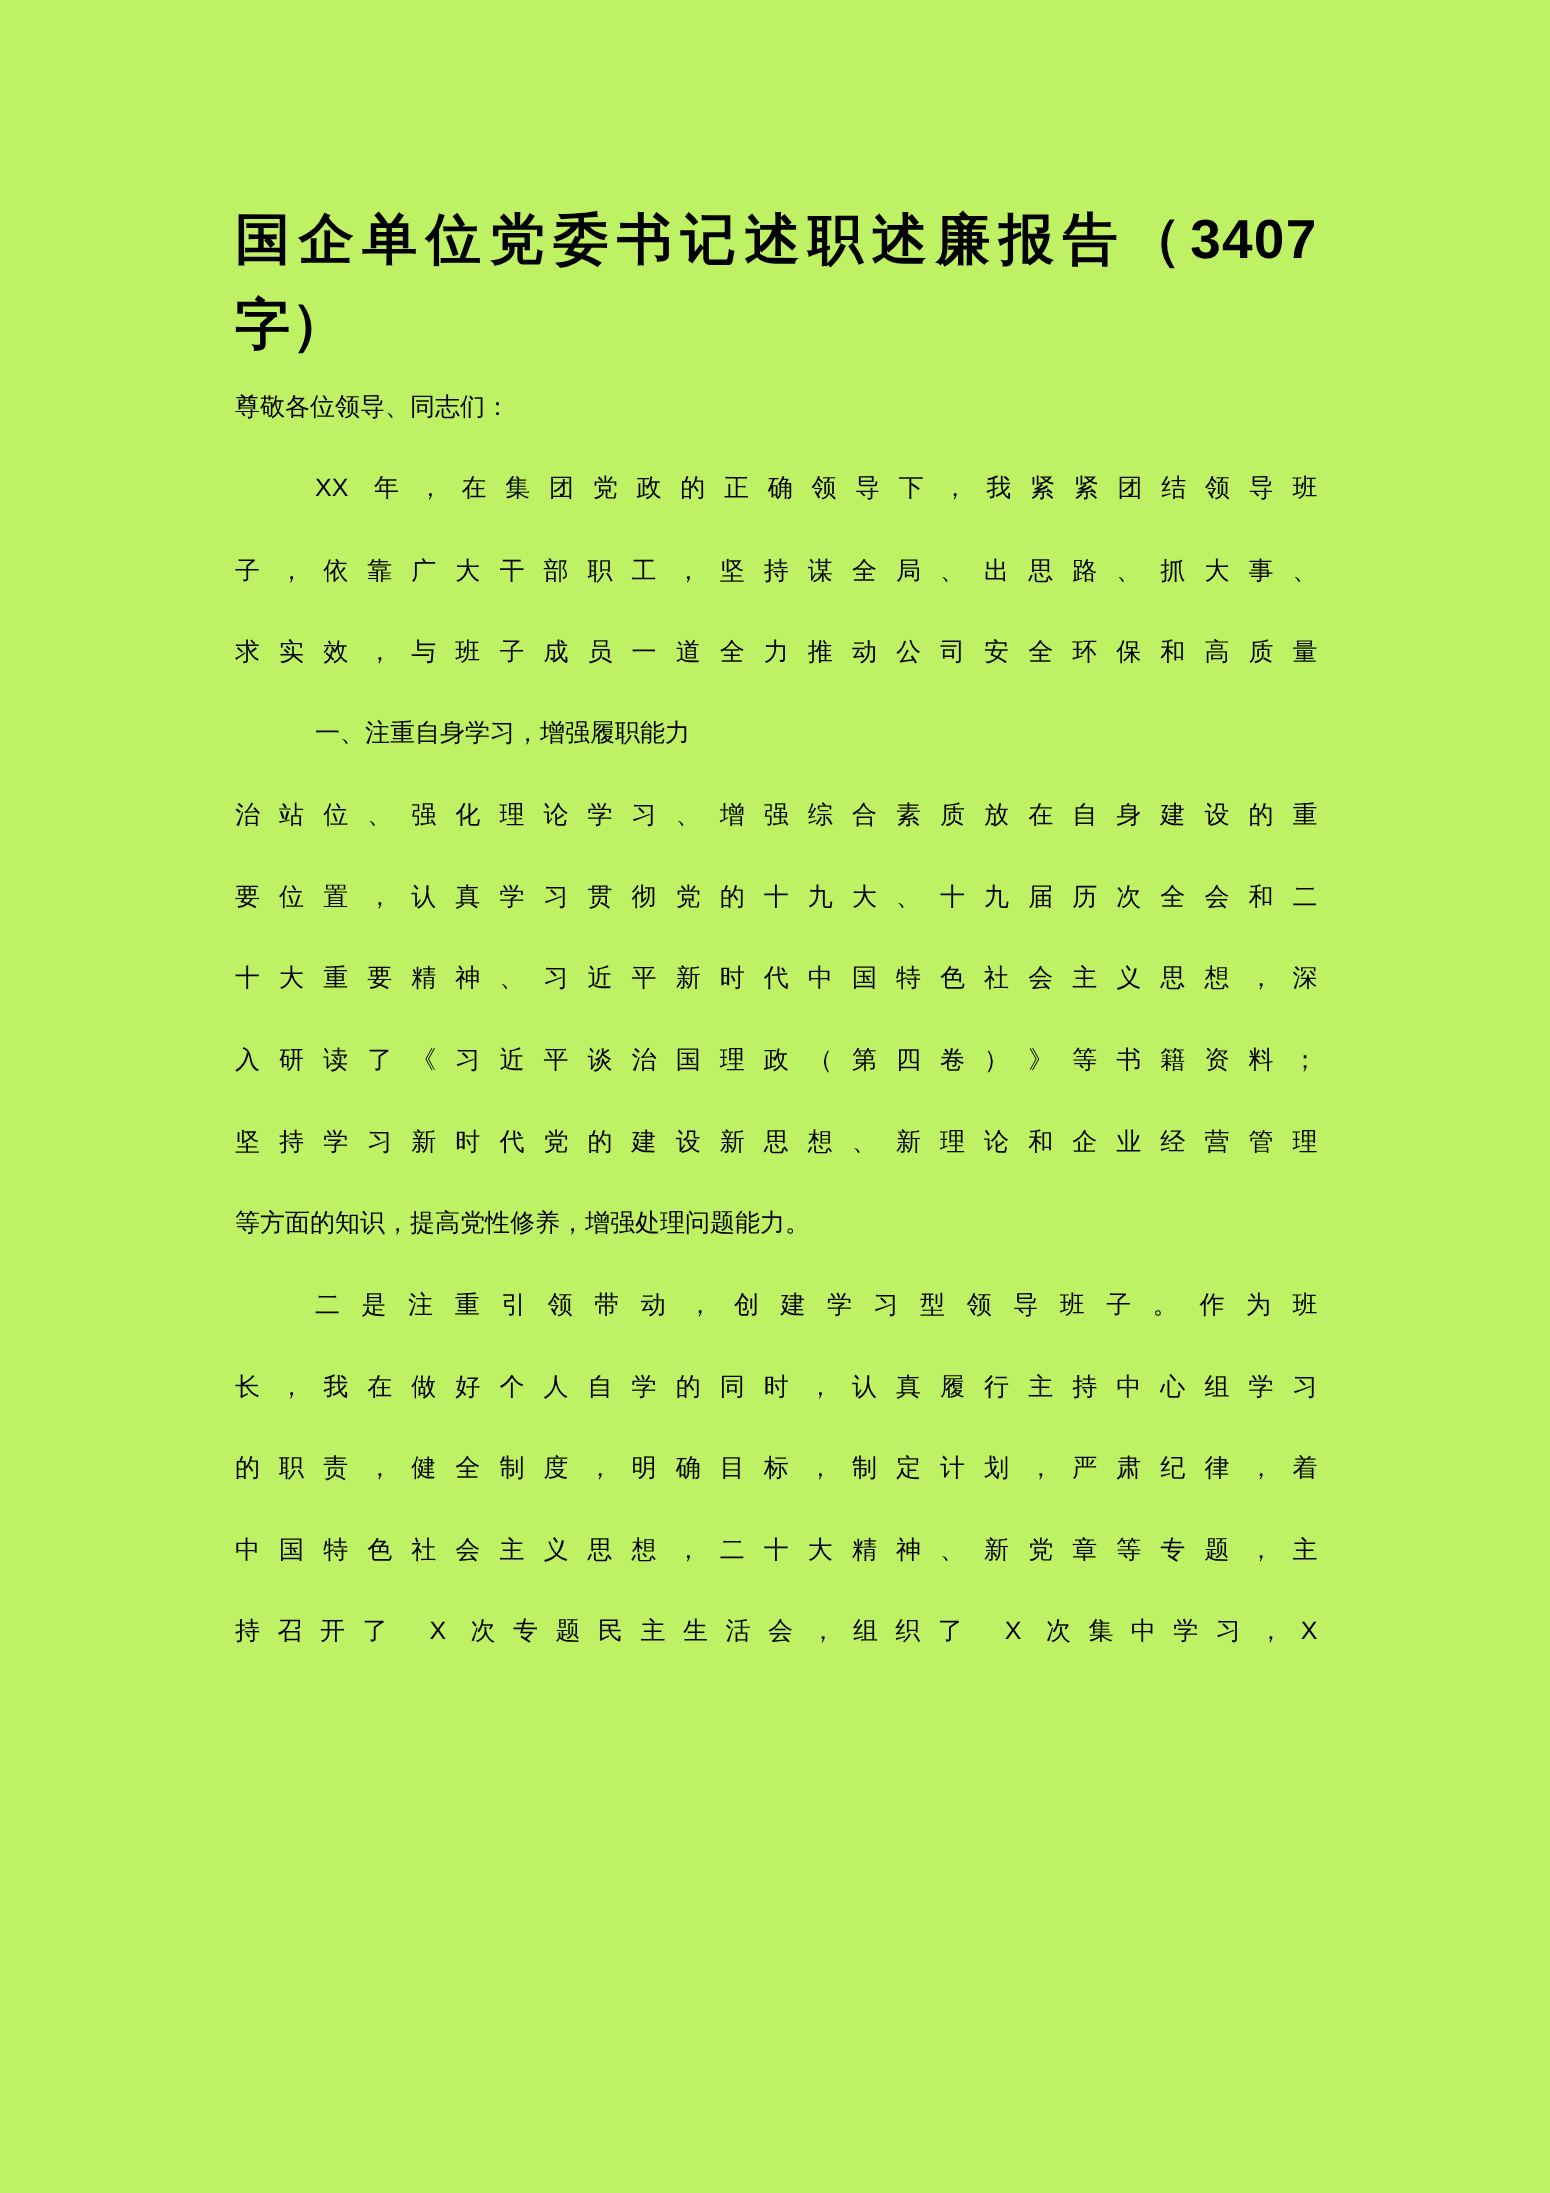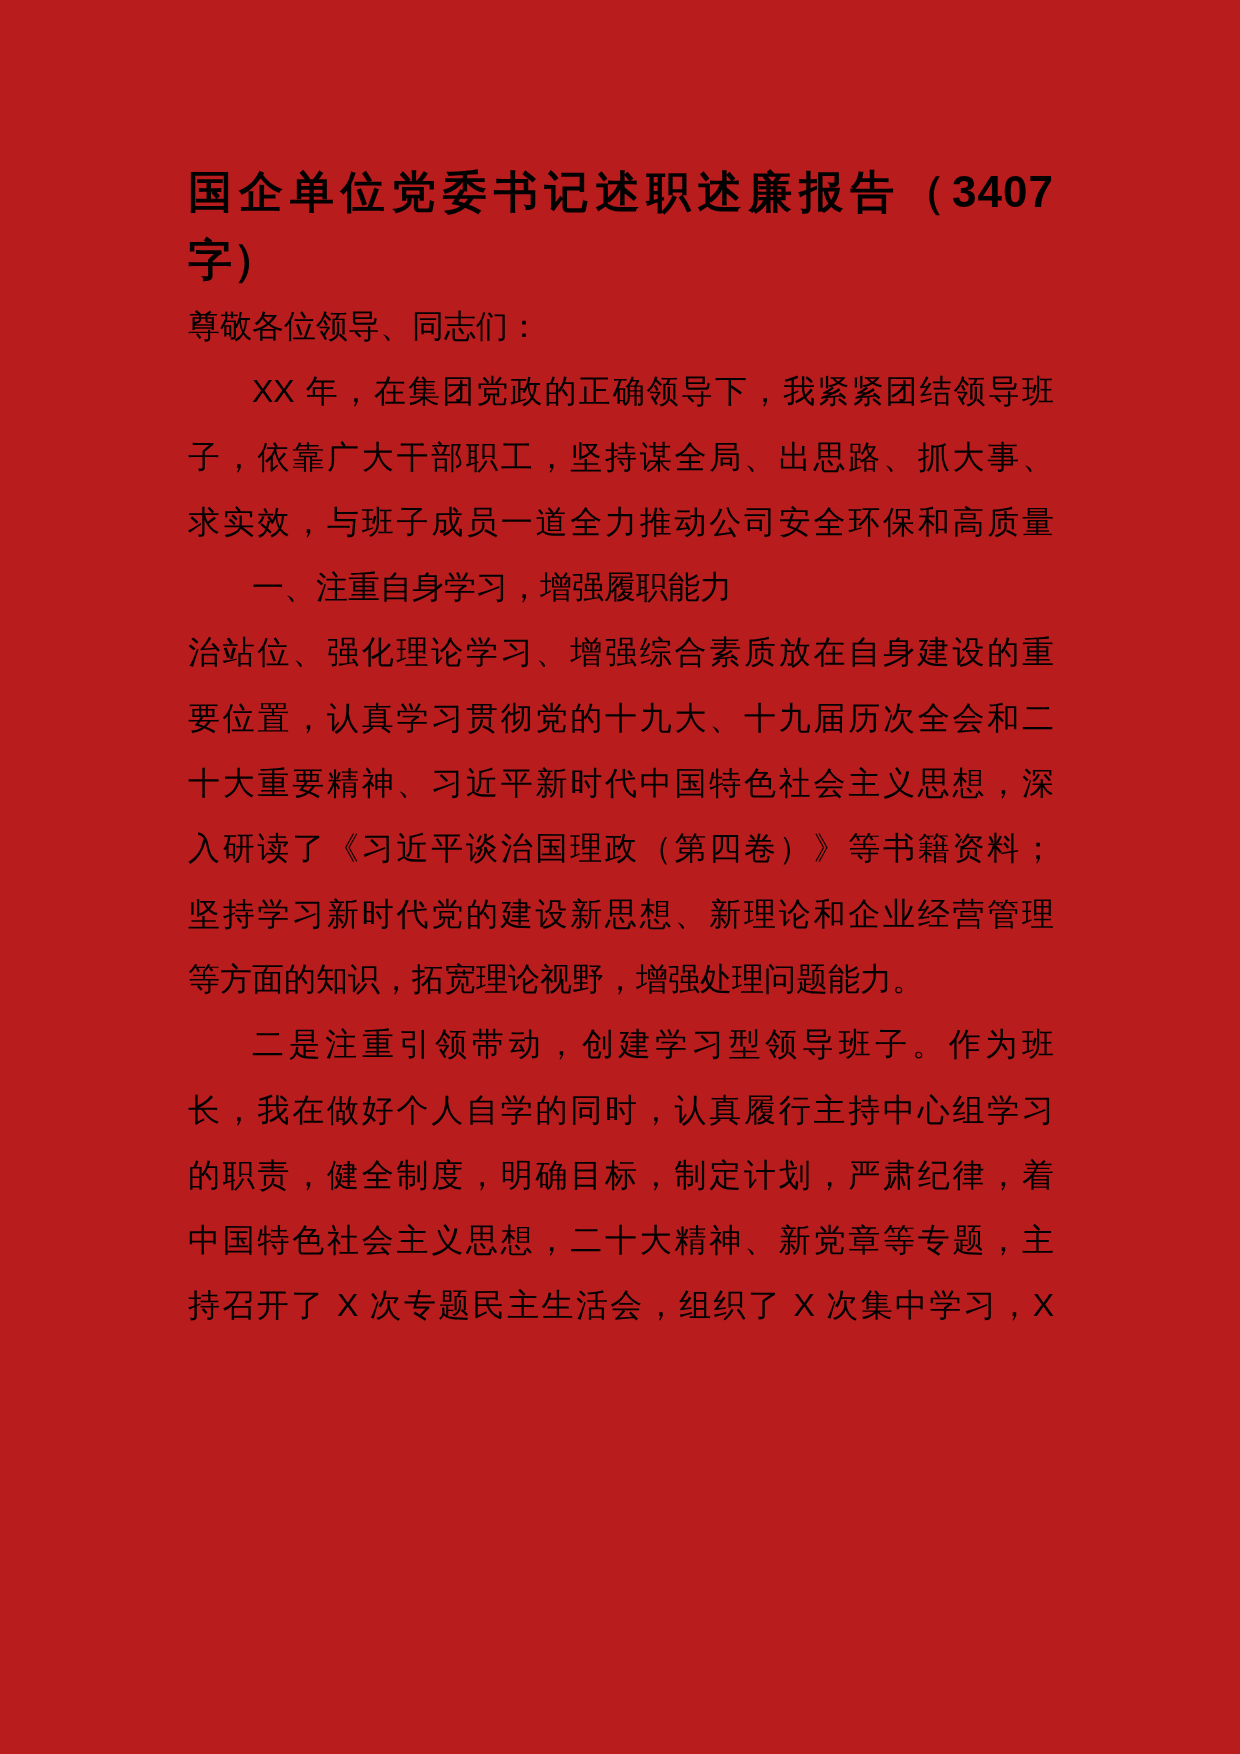--- a/index.html
+++ b/index.html
@@ -13,21 +13,21 @@
     position: relative;
     font-family: "Liberation Sans", sans-serif;
     color: #000000;
     overflow: hidden;
   }
   .page {
     position: absolute;
     left: 0; top: 0;
     width: 1240px;
     height: 1754px;
-    background: #b91c1c;
+    background: #bef264;
   }
   .doc {
     position: absolute;
     left: 188px;
     top: 158px;
     width: 866px;
   }
   .title {
     margin: 0;
     padding: 0;
@@ -38,21 +38,21 @@
     line-height: 68px;
     height: 68px;
     text-align: justify;
     text-align-last: justify;
     letter-spacing: 1px;
   }
   .title-line.title-last {
     text-align-last: left;
   }
   .body-line {
-    font-size: 32px;
+    font-size: 20px;
     line-height: 65.3px;
     text-align: justify;
     text-align-last: justify;
   }
   .body-line.para-last {
     text-align-last: left;
   }
   .body-line.indent {
     padding-left: 64px;
   }
@@ -84,21 +84,21 @@
         </div>
         <div class="para heading">
           <div class="body-line indent para-last">一、注重自身学习，增强履职能力</div>
         </div>
         <div class="para">
           <div class="body-line">治站位、强化理论学习、增强综合素质放在自身建设的重</div>
           <div class="body-line">要位置，认真学习贯彻党的十九大、十九届历次全会和二</div>
           <div class="body-line">十大重要精神、习近平新时代中国特色社会主义思想，深</div>
           <div class="body-line">入研读了《习近平谈治国理政（第四卷）》等书籍资料；</div>
           <div class="body-line">坚持学习新时代党的建设新思想、新理论和企业经营管理</div>
-          <div class="body-line para-last">等方面的知识，拓宽理论视野，增强处理问题能力。</div>
+          <div class="body-line para-last">等方面的知识，提高党性修养，增强处理问题能力。</div>
         </div>
         <div class="para">
           <div class="body-line indent">二是注重引领带动，创建学习型领导班子。作为班</div>
           <div class="body-line">长，我在做好个人自学的同时，认真履行主持中心组学习</div>
           <div class="body-line">的职责，健全制度，明确目标，制定计划，严肃纪律，着</div>
           <div class="body-line">中国特色社会主义思想，二十大精神、新党章等专题，主</div>
           <div class="body-line">持召开了 X 次专题民主生活会，组织了 X 次集中学习，X</div>
         </div>
       </div>
   </div>

